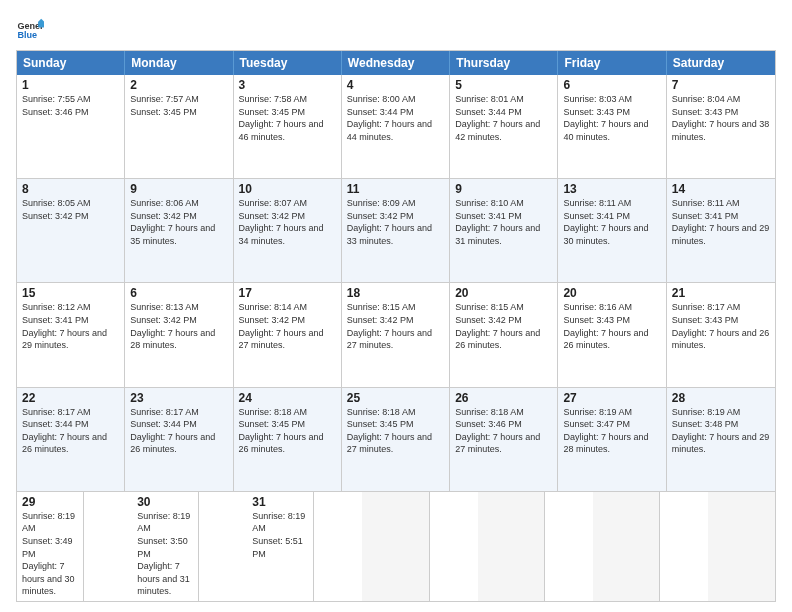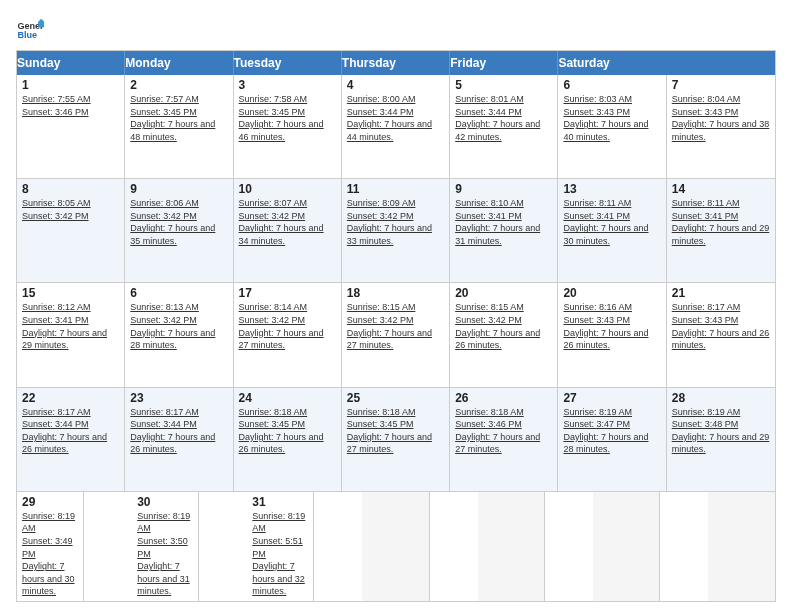--- a/index.html
+++ b/index.html
@@ -53,21 +53,21 @@
     }
     .cal-header {
       display: grid;
       grid-template-columns: repeat(7, 1fr);
       background: #3a7abf;
     }
     .cal-header-cell {
       color: #fff;
       font-size: 12px;
       font-weight: bold;
-      padding: 5px 0;
+      padding: 5px 6px;
       text-align: left;
       border-right: 1px solid #5a9ad4;
     }
     .cal-header-cell:last-child { border-right: none; }
     .cal-body {
       flex: 1;
       display: flex;
       flex-direction: column;
     }
     .cal-row {
@@ -92,21 +92,20 @@
       font-size: 12px;
       font-weight: bold;
       color: #222;
       display: block;
       margin-bottom: 1px;
     }
     .cal-cell .info {
       font-size: 9px;
       line-height: 1.4;
       color: #333;
-      text-decoration: underline;
     }
     .cal-row:nth-child(odd) .cal-cell:not(.empty) {
       background: #fff;
     }
     .cal-row:nth-child(even) .cal-cell:not(.empty) {
       background: #f0f5fb;
     }
   </style>
 </head>
 <body>
@@ -129,39 +128,39 @@
       <div class="main-title"></div>
       <div class="subtitle"></div>
     </div>
   </div>
 
   <div class="calendar">
     <div class="cal-header" id="cal-header-row">
         <div class="cal-header-cell">Sunday</div>
         <div class="cal-header-cell">Monday</div>
         <div class="cal-header-cell">Tuesday</div>
+        <div class="cal-header-cell">Wednesday</div>
         <div class="cal-header-cell">Thursday</div>
         <div class="cal-header-cell">Friday</div>
         <div class="cal-header-cell">Saturday</div>
       </div>
     <div class="cal-body" id="cal-body">
         <div class="cal-row">
           <div class="cal-cell">
           <span class="day-num">1</span>
           <div class="info">
             <div>Sunrise: 7:55 AM</div>
             <div>Sunset: 3:46 PM</div>
           </div>
         </div>
           <div class="cal-cell">
           <span class="day-num">2</span>
           <div class="info">
             <div>Sunrise: 7:57 AM</div>
             <div>Sunset: 3:45 PM</div>
-            <div>Daylight: 7 hours and 48 minutes.</div>
           </div>
         </div>
           <div class="cal-cell">
           <span class="day-num">3</span>
           <div class="info">
             <div>Sunrise: 7:58 AM</div>
             <div>Sunset: 3:45 PM</div>
             <div>Daylight: 7 hours and 46 minutes.</div>
           </div>
         </div>
@@ -386,21 +385,20 @@
             <div>Sunrise: 8:19 AM</div>
             <div>Sunset: 3:50 PM</div>
             <div>Daylight: 7 hours and 31 minutes.</div>
           </div>
         </div>
           <div class="cal-cell">
           <span class="day-num">31</span>
           <div class="info">
             <div>Sunrise: 8:19 AM</div>
             <div>Sunset: 5:51 PM</div>
-            <div>Daylight: 7 hours and 32 minutes.</div>
           </div>
         </div>
           <div class="cal-cell empty"></div>
           <div class="cal-cell empty"></div>
           <div class="cal-cell empty"></div>
           <div class="cal-cell empty"></div>
         </div>
       </div>
   </div>
 </div>

